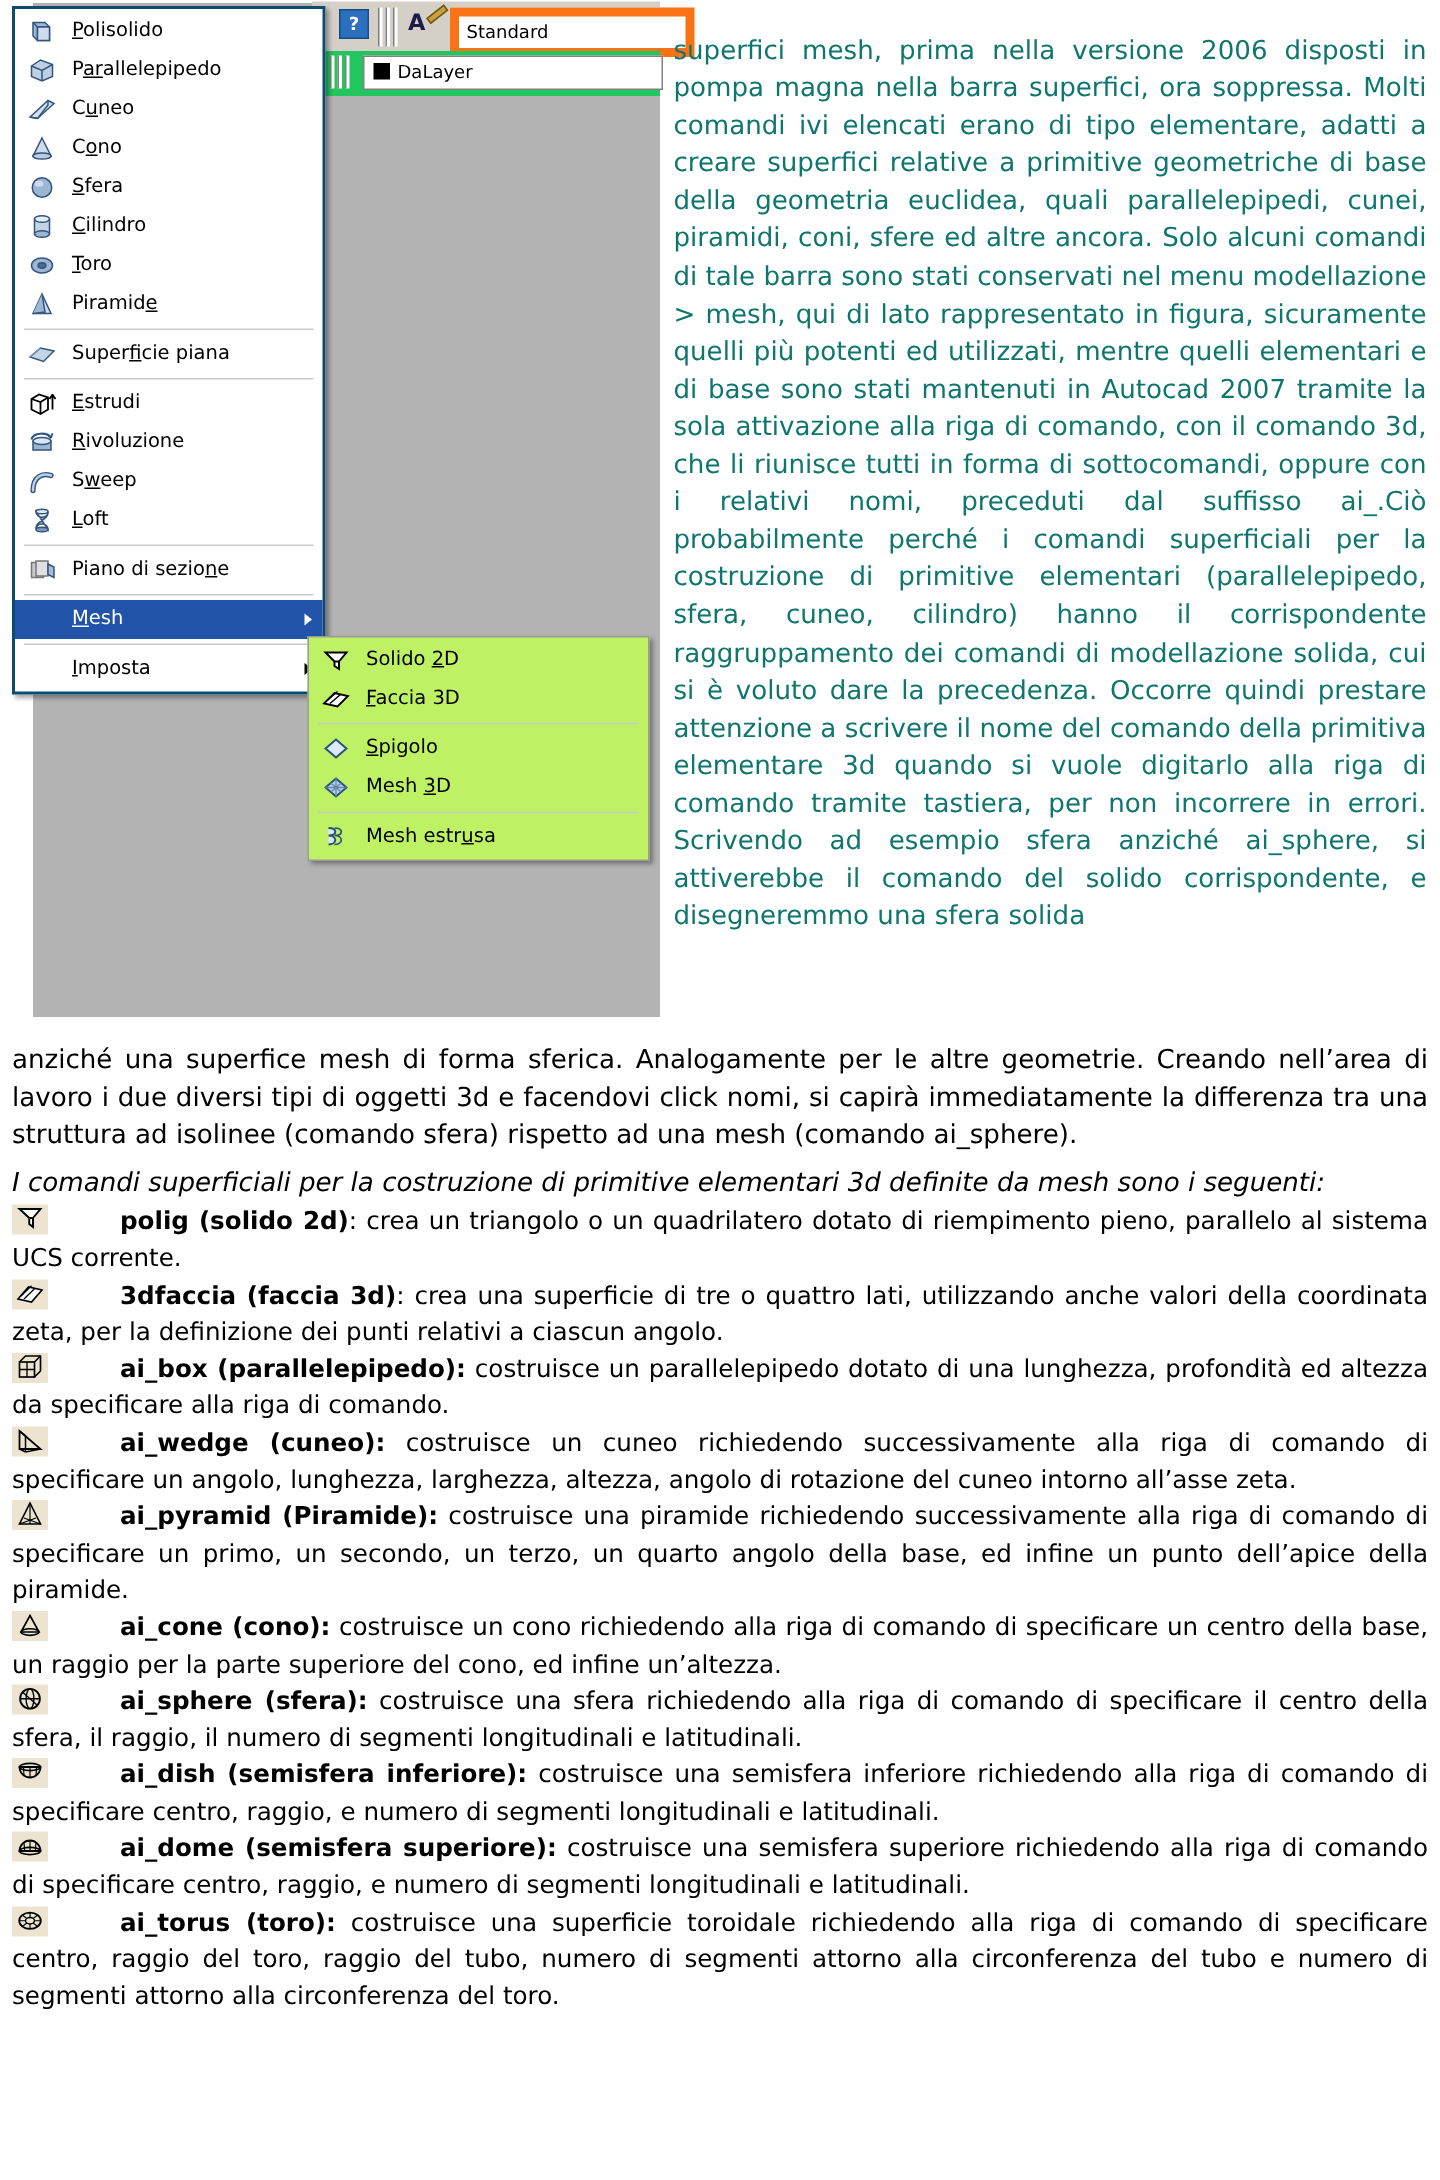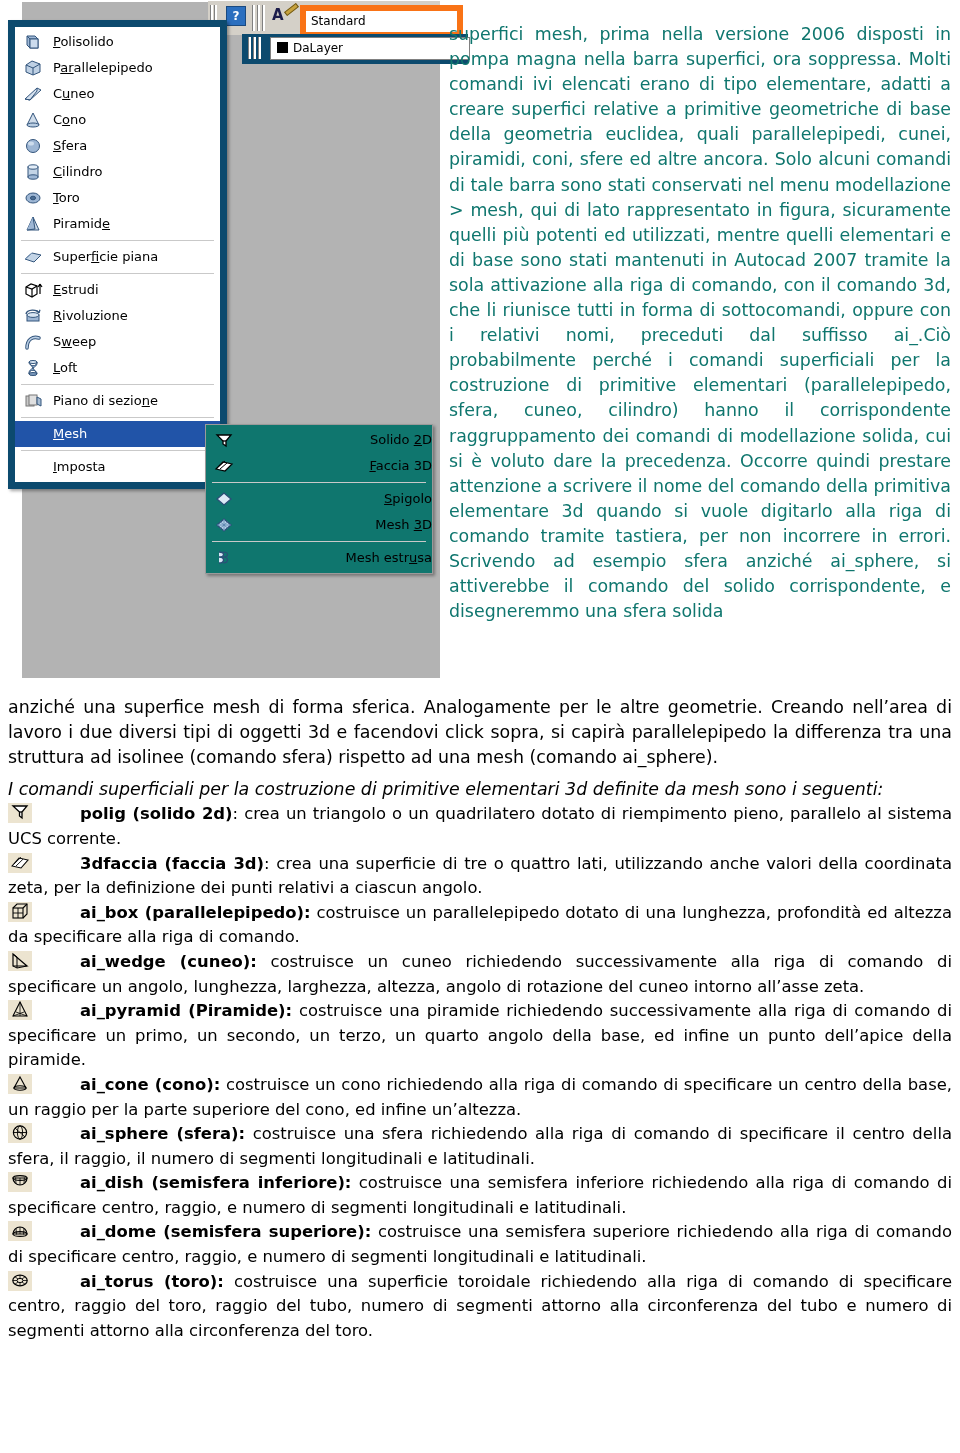--- a/index.html
+++ b/index.html
@@ -42,43 +42,42 @@
     position:absolute;left:64px;top:4px;width:24px;height:22px;
     font-size:15px;font-weight:bold;color:#1c1c4a;line-height:20px;
   }
   #style-pen{position:absolute;left:76px;top:6px;width:13px;height:3px;background:#c8a23c;transform:rotate(-38deg);border:1px solid #6b5518;}
   #style-combo{
     position:absolute;left:92px;top:4px;width:146px;height:21px;
     background:#ffffff;border:6px solid #f97316;
     font-size:12px;padding-left:5px;line-height:21px;color:#000;
   }
   #layer-row{
-    position:absolute;left:214px;top:34px;width:226px;height:30px;background:#0c4a6e;margin-left:28px;
+    position:absolute;left:214px;top:34px;width:226px;height:30px;background:#22c55e;
   }
   #layer-combo{
     position:absolute;left:28px;top:3px;width:198px;height:21px;
     background:#ffffff;border:1px solid #808080;font-size:12px;line-height:21px;color:#000;
   }
   #layer-swatch{
     display:inline-block;width:11px;height:11px;background:#000;margin:0 5px 0 6px;vertical-align:-1px;
   }
 
   
   #menu-main{
-    position:absolute;left:8px;top:20px;width:205px;
-    background:#ffffff;border:7px solid #0c4a6e;
+    position:absolute;left:8px;top:4px;width:205px;
+    background:#ffffff;border:2px solid #0c4a6e;
     box-shadow:2px 2px 3px rgba(0,0,0,.35);
     padding:2px 0;
   }
   #menu-sub{
     position:absolute;left:205px;top:424px;width:226px;
-    background:#0f766e;border:1px solid #9a9a9a;
+    background:#bef264;border:1px solid #9a9a9a;
     box-shadow:2px 2px 3px rgba(0,0,0,.35);
     padding:2px 0;
-    text-align:right;
   }
   .mi{
     position:relative;height:26px;line-height:26px;
     font-size:13px;color:#000;white-space:nowrap;
     padding-left:38px;cursor:default;
   }
   .mi.sel{background:#2154a8;color:#ffffff;}
   .mi .arrow{
     position:absolute;right:7px;top:9px;
     width:0;height:0;border-left:5px solid #000;
@@ -391,21 +390,21 @@
     </div>
 
 
   </div>
 </div>
 
 <div id="rightcol">superfici mesh, prima nella versione 2006 disposti in pompa magna nella barra superfici, ora soppressa. Molti comandi ivi elencati erano di tipo elementare, adatti a creare superfici relative a primitive geometriche di base della geometria euclidea, quali parallelepipedi, cunei, piramidi, coni, sfere ed altre ancora. Solo alcuni comandi di tale barra sono stati conservati nel menu modellazione &gt; mesh, qui di lato rappresentato in figura, sicuramente quelli più potenti ed utilizzati, mentre quelli elementari e di base sono stati mantenuti in Autocad 2007 tramite la sola attivazione alla riga di comando, con il comando 3d, che li riunisce tutti in forma di sottocomandi, oppure con i relativi nomi, preceduti dal suffisso ai_.Ciò probabilmente perché i comandi superficiali per la costruzione di primitive elementari (parallelepipedo, sfera, cuneo, cilindro) hanno il corrispondente raggruppamento dei comandi di modellazione solida, cui si è voluto dare la precedenza. Occorre quindi prestare attenzione a scrivere il nome del comando della primitiva elementare 3d quando si vuole digitarlo alla riga di comando tramite tastiera, per non incorrere in errori. Scrivendo ad esempio sfera anziché ai_sphere, si attiverebbe il comando del solido corrispondente, e disegneremmo una sfera solida</div>
 
 <div id="flow">
 
-  <p id="flow-top" class="p-wide">anziché una superfice mesh di forma sferica.    Analogamente per le altre geometrie. Creando nell’area di lavoro i due diversi tipi di oggetti 3d e facendovi click sopra, si capirà parallelepipedo la differenza tra una struttura ad isolinee (comando sfera) rispetto ad una mesh (comando ai_sphere).</p>
+  <p id="flow-top" class="p-wide">anziché una superfice mesh di forma sferica.    Analogamente per le altre geometrie. Creando nell’area di lavoro i due diversi tipi di oggetti 3d e facendovi click nomi, si capirà immediatamente la differenza tra una struttura ad isolinee (comando sfera) rispetto ad una mesh (comando ai_sphere).</p>
 
   <p class="p-wide" style="margin-top:7px;font-style:italic;"> I comandi superficiali per la costruzione di primitive elementari 3d definite da mesh sono i seguenti:</p>
 
   <div id="flow-rest">
 
     <p class="item">
       <span class="bullet-ic">
         <svg width="18" height="17" viewBox="0 0 18 17">
             <path d="M2 2 L16 2 L11 8 L11 14 L8.5 12 L8.5 8 Z" fill="#ffffff" stroke="#000" stroke-width="1.3"></path>
             <path d="M8.5 8 L11 8" stroke="#000" stroke-width="1.3"></path>

